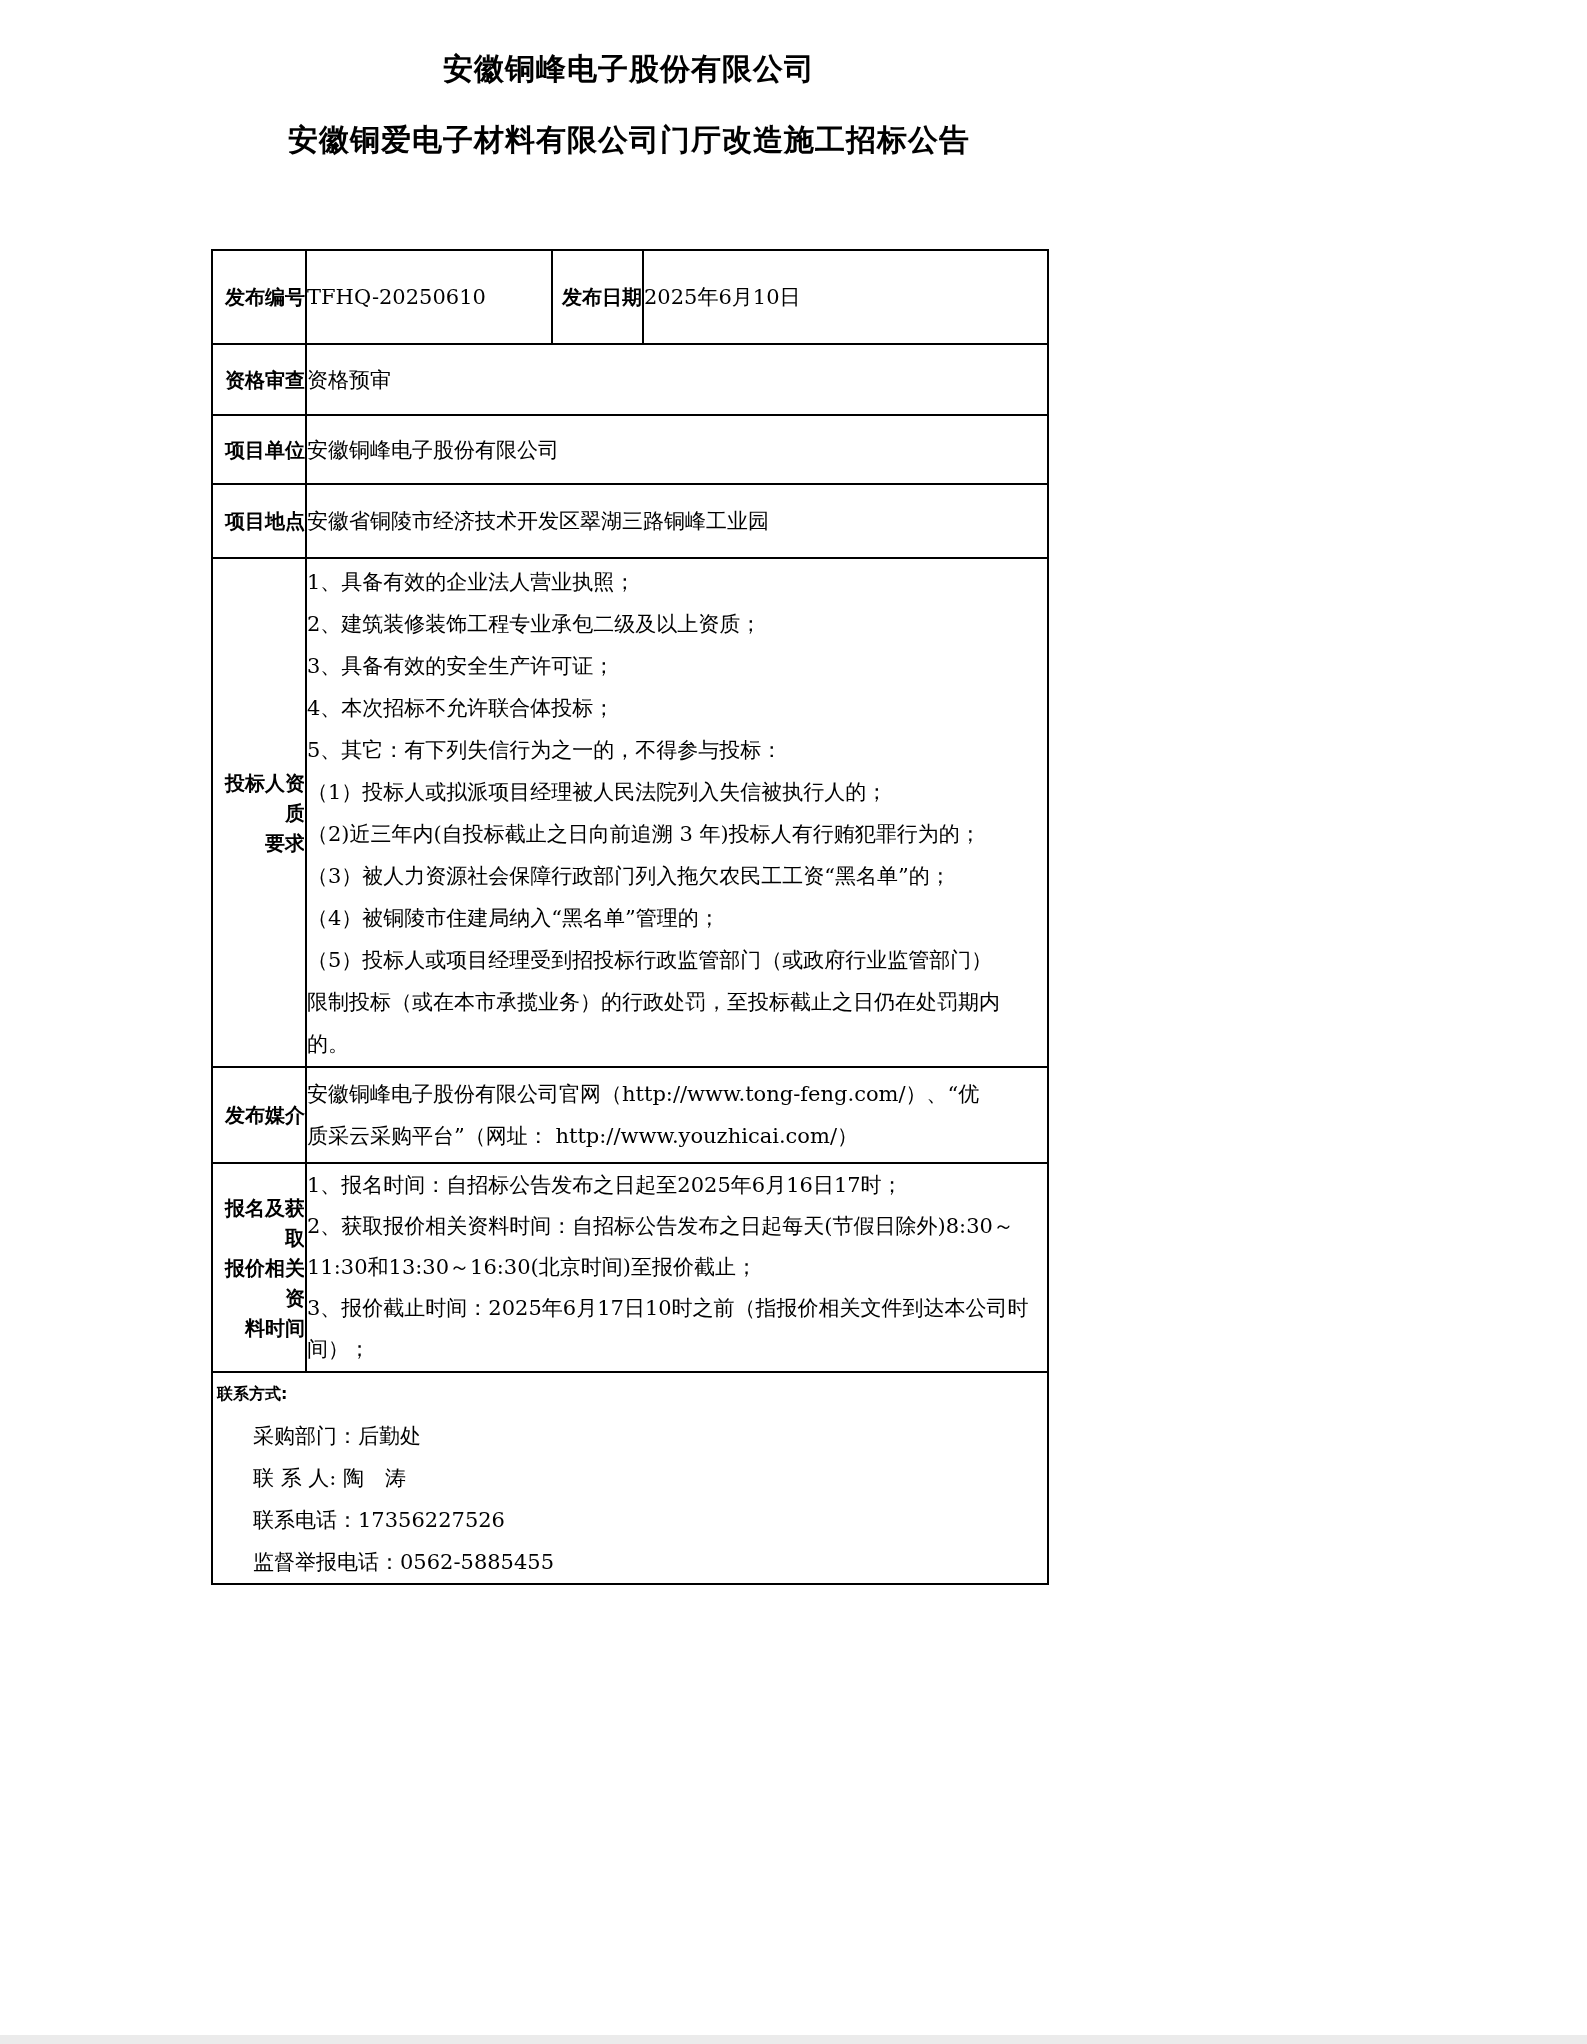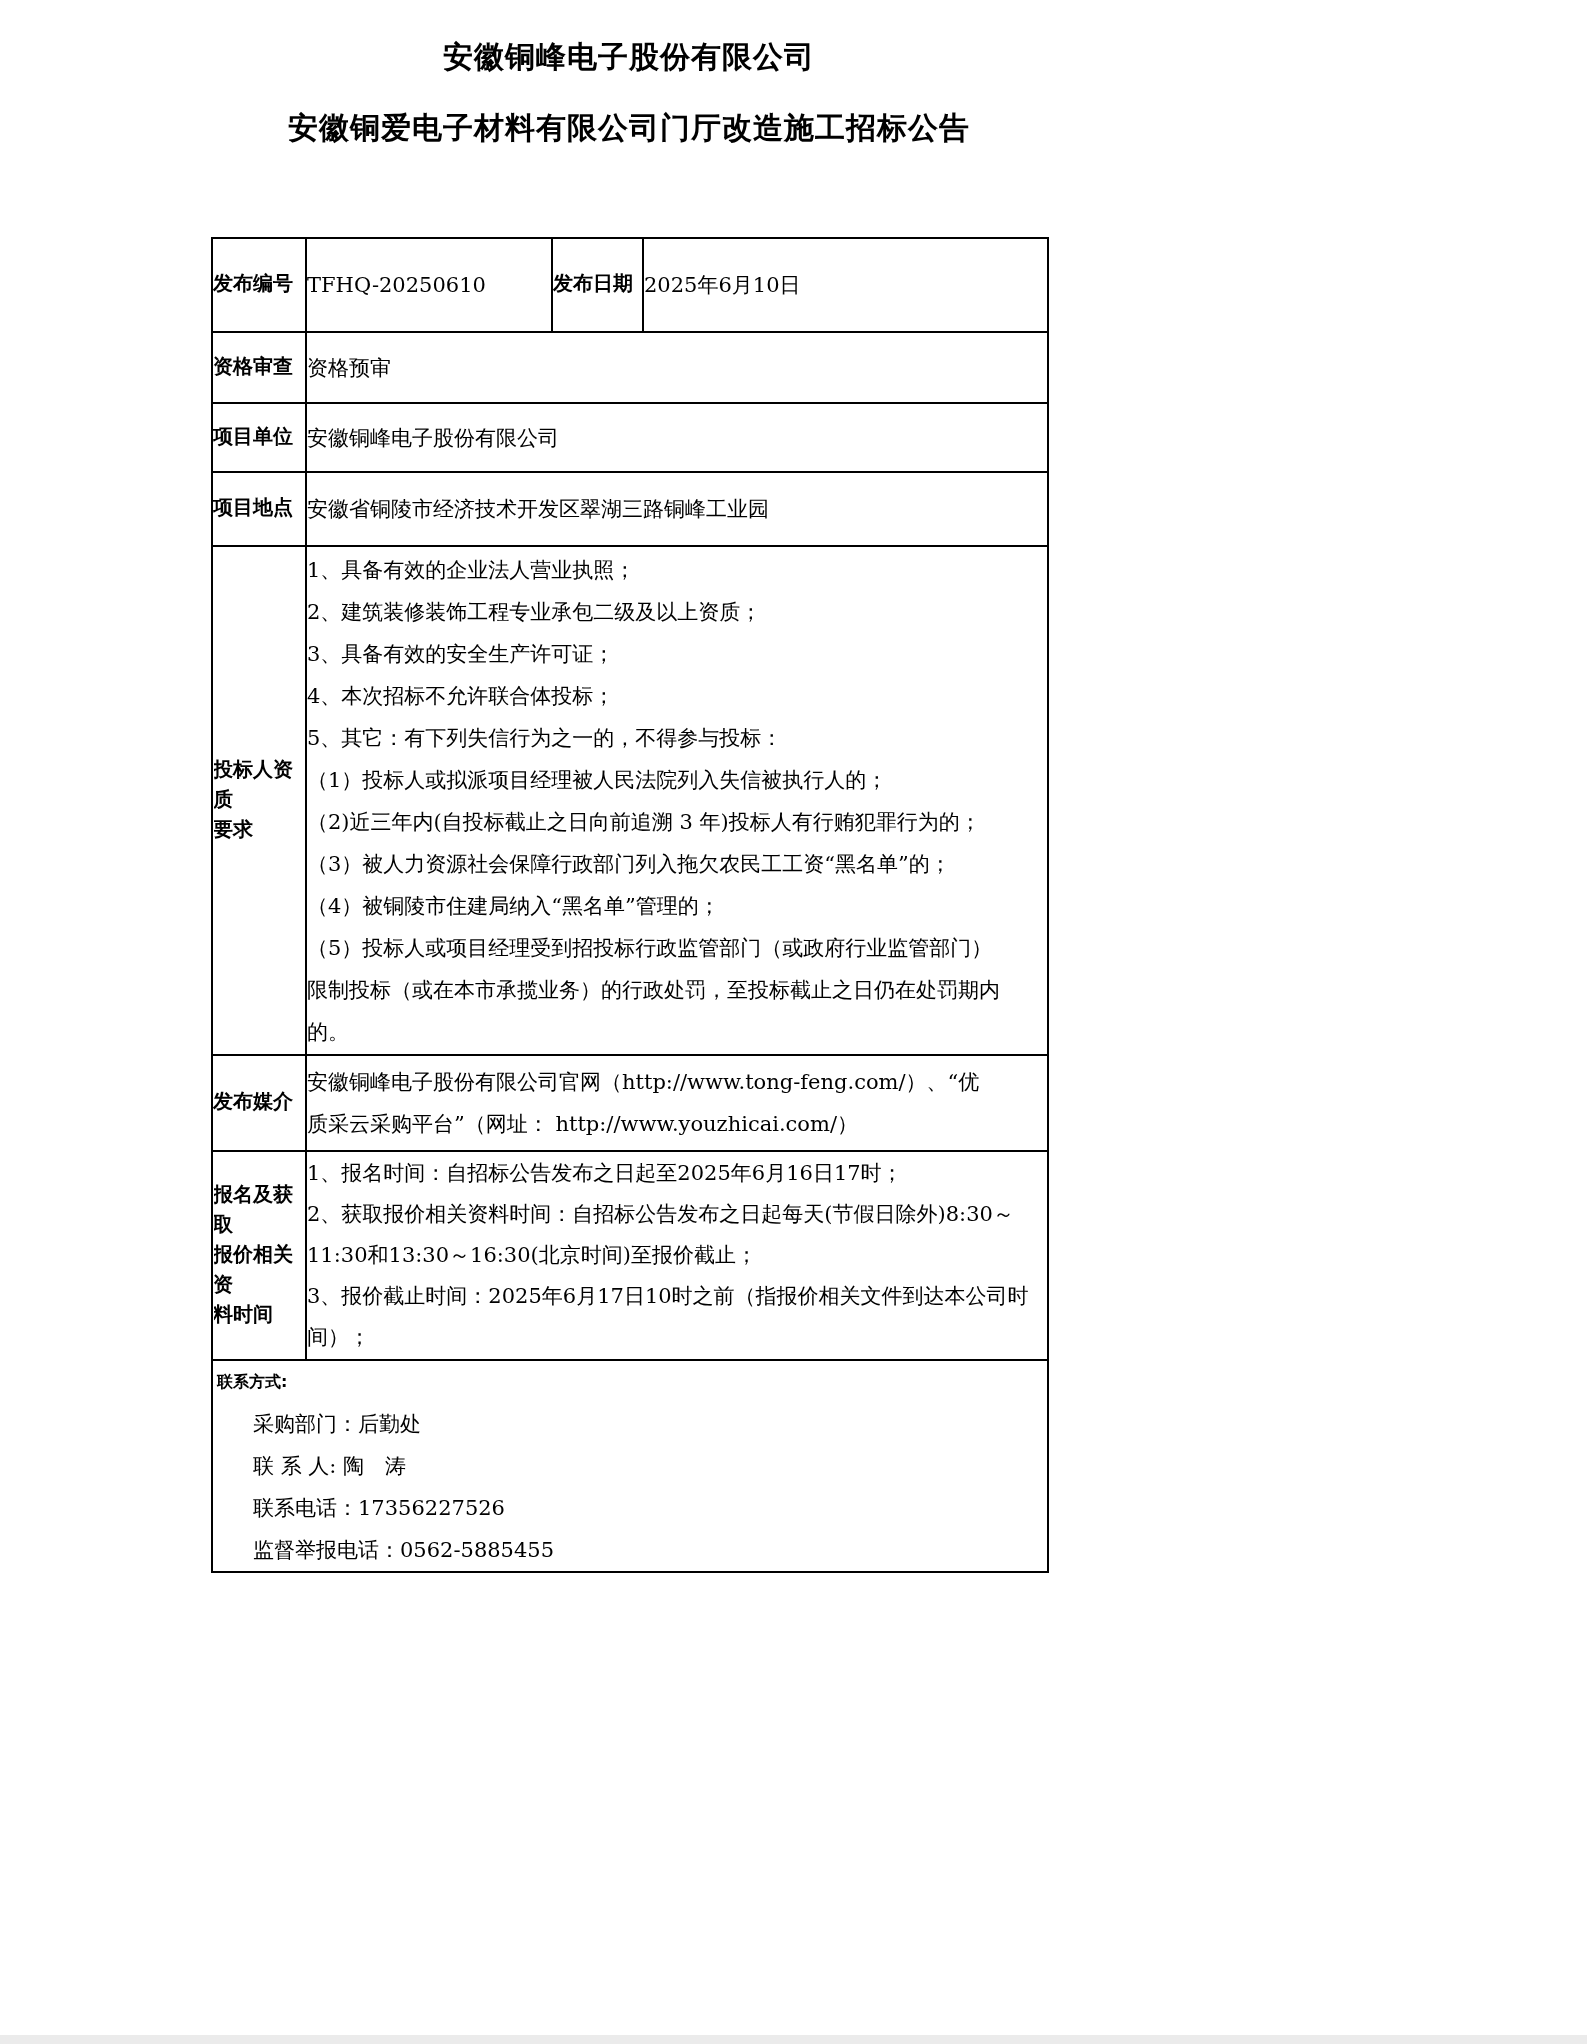--- a/index.html
+++ b/index.html
@@ -6,21 +6,21 @@
   body {
     width: 1587px; height: 2044px;
     background: #ffffff;
     position: relative;
     overflow: hidden;
     font-family: "DejaVu Serif", "Liberation Serif", serif;
     color: #000;
   }
   .doc {
     position: absolute;
-    left: 211px; top: 4px;
+    left: 211px; top: 16px;
     width: 836px;
   }
   .title {
     text-align: center;
     font-family: "DejaVu Sans", "Liberation Sans", sans-serif;
     font-weight: bold;
     font-size: 30px;
     line-height: 34px;
     letter-spacing: 1px;
   }
@@ -32,22 +32,22 @@
     table-layout: fixed;
     width: 836px;
   }
   table.main td {
     border: 2px solid #000;
     padding: 0;
     vertical-align: middle;
     overflow: hidden;
   }
   td.lbl {
-    text-align: left;
-    font-family: Liberation Mono, monospace;
+    text-align: right;
+    font-family: Liberation Serif, serif;
     font-weight: bold;
     font-size: 20px;
     line-height: 30px;
   }
   td.val {
     font-size: 21px;
     padding-left: 6px;
     padding-right: 4px;
   }
   .line { white-space: nowrap; line-height: 42px; }

